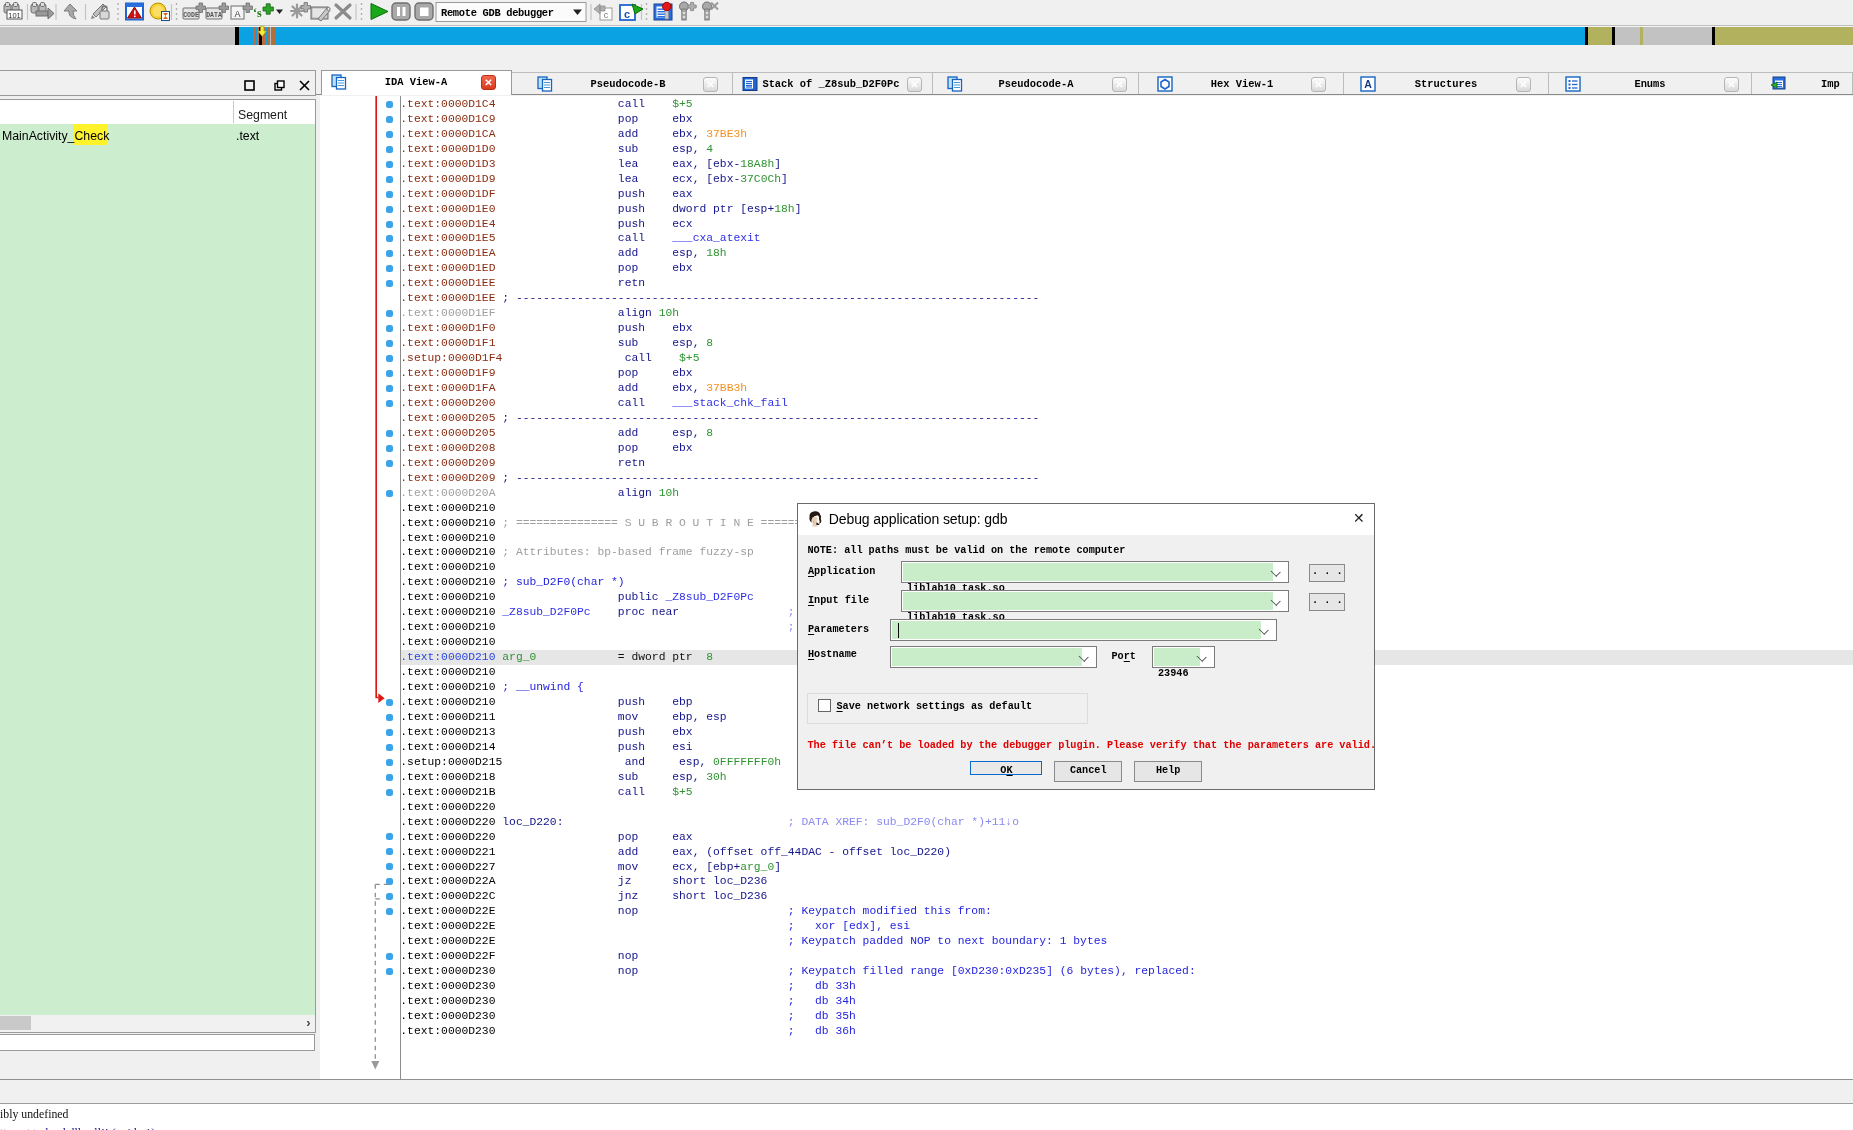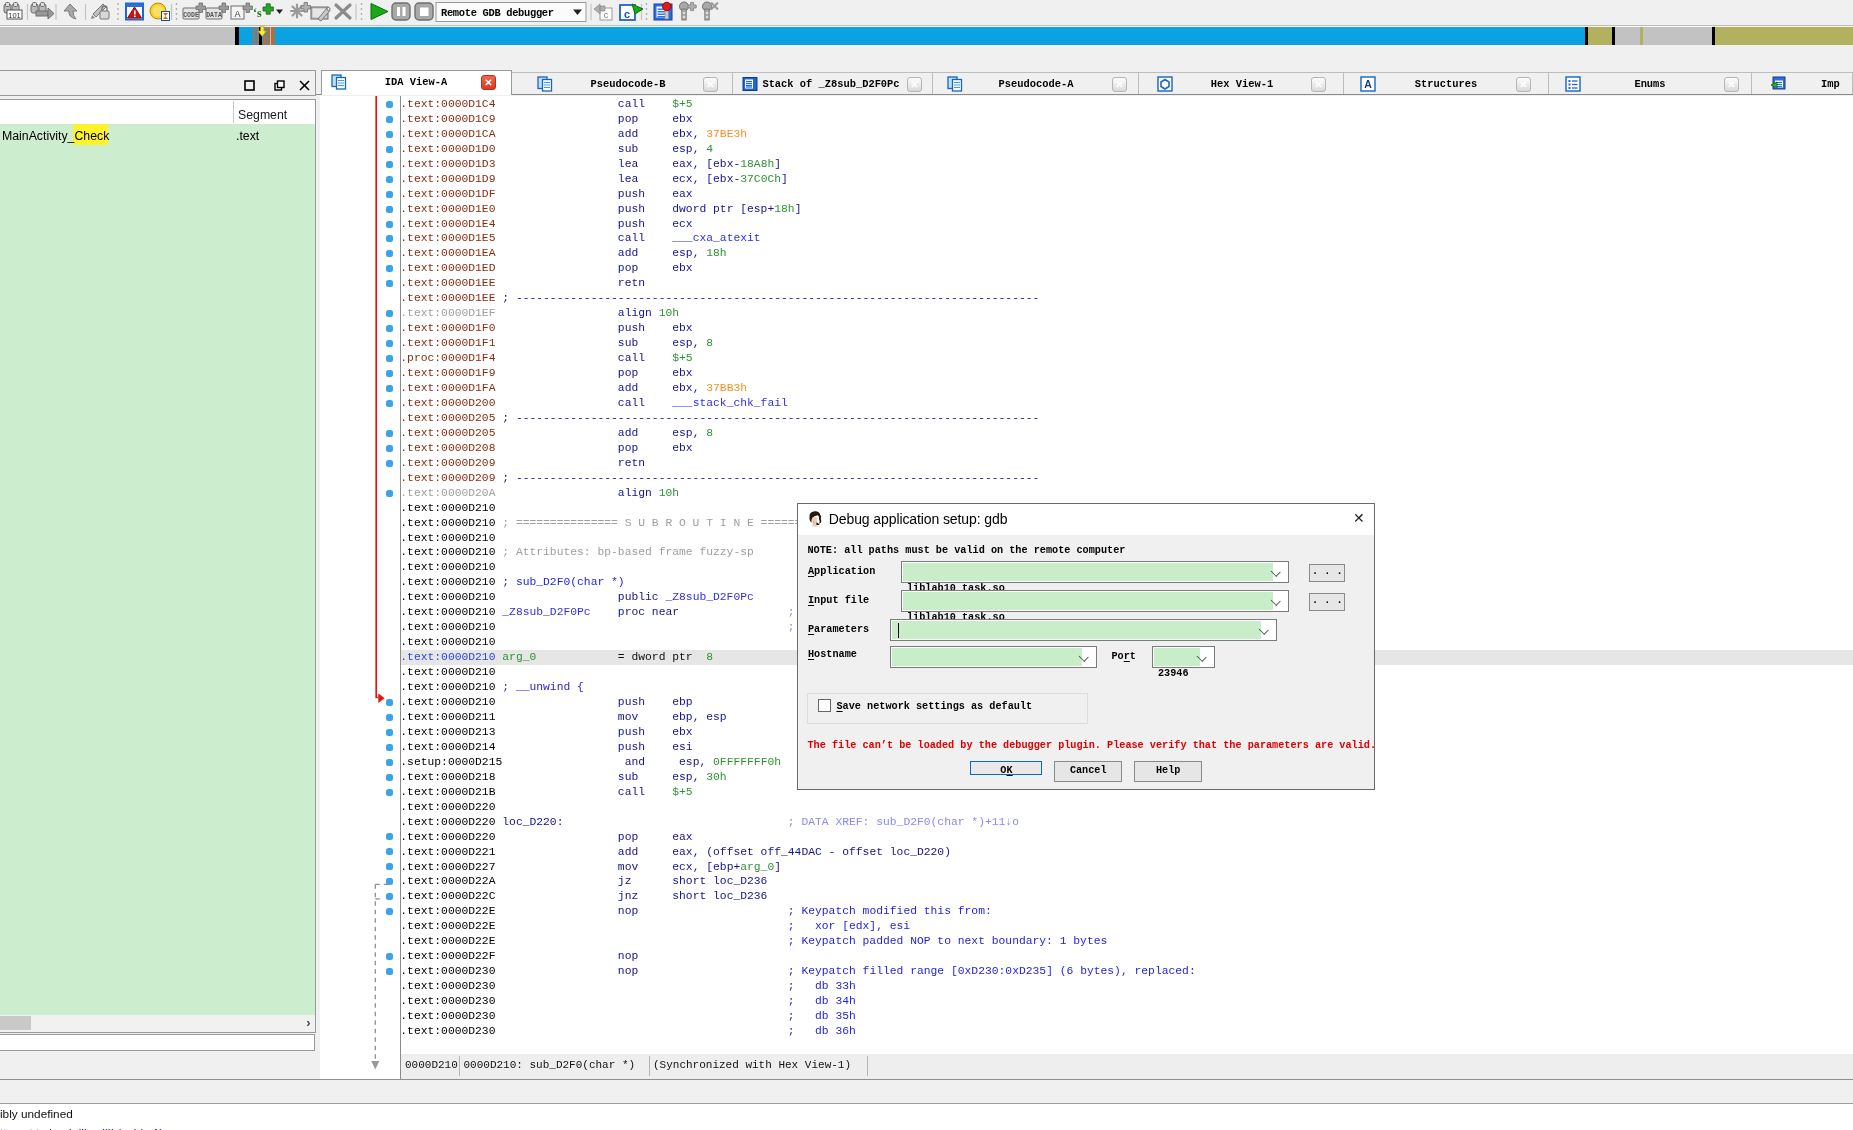--- a/index.html
+++ b/index.html
@@ -49,21 +49,21 @@
 .dot{position:absolute;left:385.5px;width:7px;height:7px;background:#3ba3e8;border-radius:2.5px}
 
 #sbar{position:absolute;left:400.5px;top:1054px;width:1452.5px;height:24.5px;background:#eeeeee;
  font-family:"Liberation Mono",monospace;font-size:11px;color:#111}
 #sbar .cell{position:absolute;top:5px;white-space:pre}
 #sbar .vline{position:absolute;top:2px;height:20px;width:1px;background:#b5b5b5}
 #botline{position:absolute;left:0;top:1078.5px;width:1853px;height:1.5px;background:#8f8f8f}
 #dock2{position:absolute;left:0;top:1080px;width:1853px;height:23px;background:#f0f0f0}
 #outline{position:absolute;left:0;top:1103px;width:1853px;height:1px;background:#9c9c9c}
 #outwin{position:absolute;left:0;top:1104px;width:1853px;height:26px;background:#fff;
- font-family:Liberation Sans, sans-serif;font-size:11.8px;color:#101010}
+ font-family:Liberation Serif, serif;font-size:11.8px;color:#101010}
 
 #dlg{position:absolute;left:797.3px;top:503.2px;width:577.4px;height:286.8px;background:#f0f0f0;
  border:1px solid #6a6a6a;z-index:10}
 #dlg-title{position:absolute;left:0;top:0;width:575.4px;height:30.5px;background:#fff;color:#000}
 #dlg-title .t{position:absolute;left:30.5px;top:7px;font-size:14px;letter-spacing:-0.1px}
 #dlg-x{position:absolute;right:9px;top:6px;font-size:14px;color:#222;font-weight:400}
 #dlg .mono,#dlg .mono *{font-family:"Liberation Mono",monospace;font-size:10.2px;font-weight:600;color:#000}
 #dlg .mono .abs{white-space:nowrap}
 .fld{position:absolute;background:#fff;border:1px solid #7b7b7b}
 .fld .grn{position:absolute;left:1px;top:1px;bottom:1px;background:#c9ecc9}
@@ -325,21 +325,21 @@
 <span class="a">.text:0000D1E0</span>                  <span class="m">push</span>    <span class="m">dword ptr [esp+</span><span class="g">18h</span><span class="m">]</span>
 <span class="a">.text:0000D1E4</span>                  <span class="m">push</span>    <span class="m">ecx</span>
 <span class="a">.text:0000D1E5</span>                  <span class="m">call</span>    <span class="n">___cxa_atexit</span>
 <span class="a">.text:0000D1EA</span>                  <span class="m">add</span>     <span class="m">esp, </span><span class="g">18h</span>
 <span class="a">.text:0000D1ED</span>                  <span class="m">pop</span>     <span class="m">ebx</span>
 <span class="a">.text:0000D1EE</span>                  <span class="m">retn</span>
 <span class="a">.text:0000D1EE</span> <span class="m">; -----------------------------------------------------------------------------</span>
 <span class="ag">.text:0000D1EF</span>                  <span class="m">align </span><span class="g">10h</span>
 <span class="a">.text:0000D1F0</span>                  <span class="m">push</span>    <span class="m">ebx</span>
 <span class="a">.text:0000D1F1</span>                  <span class="m">sub</span>     <span class="m">esp, </span><span class="g">8</span>
-<span class="a">.proc:0000D1F4</span>                  <span class="m">call</span>    <span class="g">$+5</span>
+<span class="a">.setup:0000D1F4</span>                  <span class="m">call</span>    <span class="g">$+5</span>
 <span class="a">.text:0000D1F9</span>                  <span class="m">pop</span>     <span class="m">ebx</span>
 <span class="a">.text:0000D1FA</span>                  <span class="m">add</span>     <span class="m">ebx, </span><span class="o">37BB3h</span>
 <span class="a">.text:0000D200</span>                  <span class="m">call</span>    <span class="n">___stack_chk_fail</span>
 <span class="a">.text:0000D205</span> <span class="m">; -----------------------------------------------------------------------------</span>
 <span class="a">.text:0000D205</span>                  <span class="m">add</span>     <span class="m">esp, </span><span class="g">8</span>
 <span class="a">.text:0000D208</span>                  <span class="m">pop</span>     <span class="m">ebx</span>
 <span class="a">.text:0000D209</span>                  <span class="m">retn</span>
 <span class="a">.text:0000D209</span> <span class="m">; -----------------------------------------------------------------------------</span>
 <span class="ag">.text:0000D20A</span>                  <span class="m">align </span><span class="g">10h</span>
 <span class="ab">.text:0000D210</span>
@@ -444,28 +444,20 @@
       <div class="abs" style="left:239px;top:8px;font-size:12.3px;color:#1a1a1a">Segment</div>
       <div class="abs" style="left:1px;top:23.5px;width:315px;height:891px;background:#cdedcf"></div>
       <div class="abs" style="left:73.5px;top:24px;width:35.5px;height:20.5px;background:#fef32b"></div>
       <div class="abs" style="left:3px;top:29px;font-size:12.3px;color:#000">MainActivity_Check</div>
       <div class="abs" style="left:237px;top:29px;font-size:12.3px;color:#000">.text</div>
       <div class="abs" style="left:1px;top:914.5px;width:315px;height:17px;background:#f1f1f1"></div>
       <div class="abs" style="left:1px;top:916px;width:31px;height:14px;background:#c9c9c9"></div>
       <div class="abs" style="left:303px;top:915px;width:13px;height:16px;font-size:13px;color:#444;font-weight:bold;text-align:center;line-height:15px">›</div>
     </div>
     <div id="lp-filter"></div>
-<div id="sbar">
-      <div class="vline" style="left:58.5px"></div>
-      <div class="vline" style="left:248px"></div>
-      <div class="vline" style="left:466px"></div>
-      <div class="cell" style="left:4.5px">0000D210</div>
-      <div class="cell" style="left:63px">0000D210: sub_D2F0(char *)</div>
-      <div class="cell" style="left:252.5px">(Synchronized with Hex View-1)</div>
-    </div>
 <div id="botline"></div>
 <div id="dock2"></div>
 <div id="outline"></div>
 <div id="outwin">
 <div style="position:absolute;left:0;top:3px">ibly undefined</div>
 <div style="position:absolute;left:0;top:21.5px;color:#14148c">ttempt to load dll call!! (void . 1)</div>
 </div>
 <div id="dlg">
       <div id="dlg-title">
         <svg class="abs" style="left:8.5px;top:6px" width="17" height="18">

